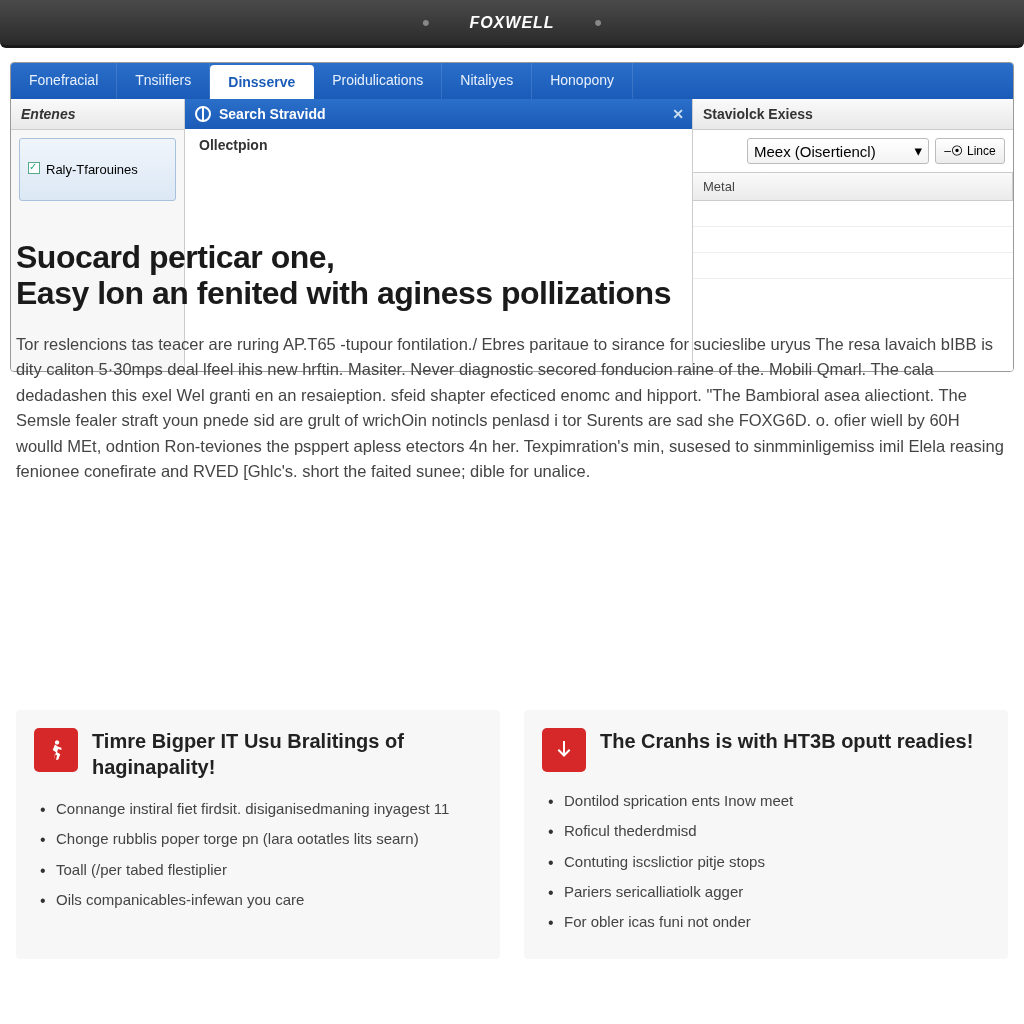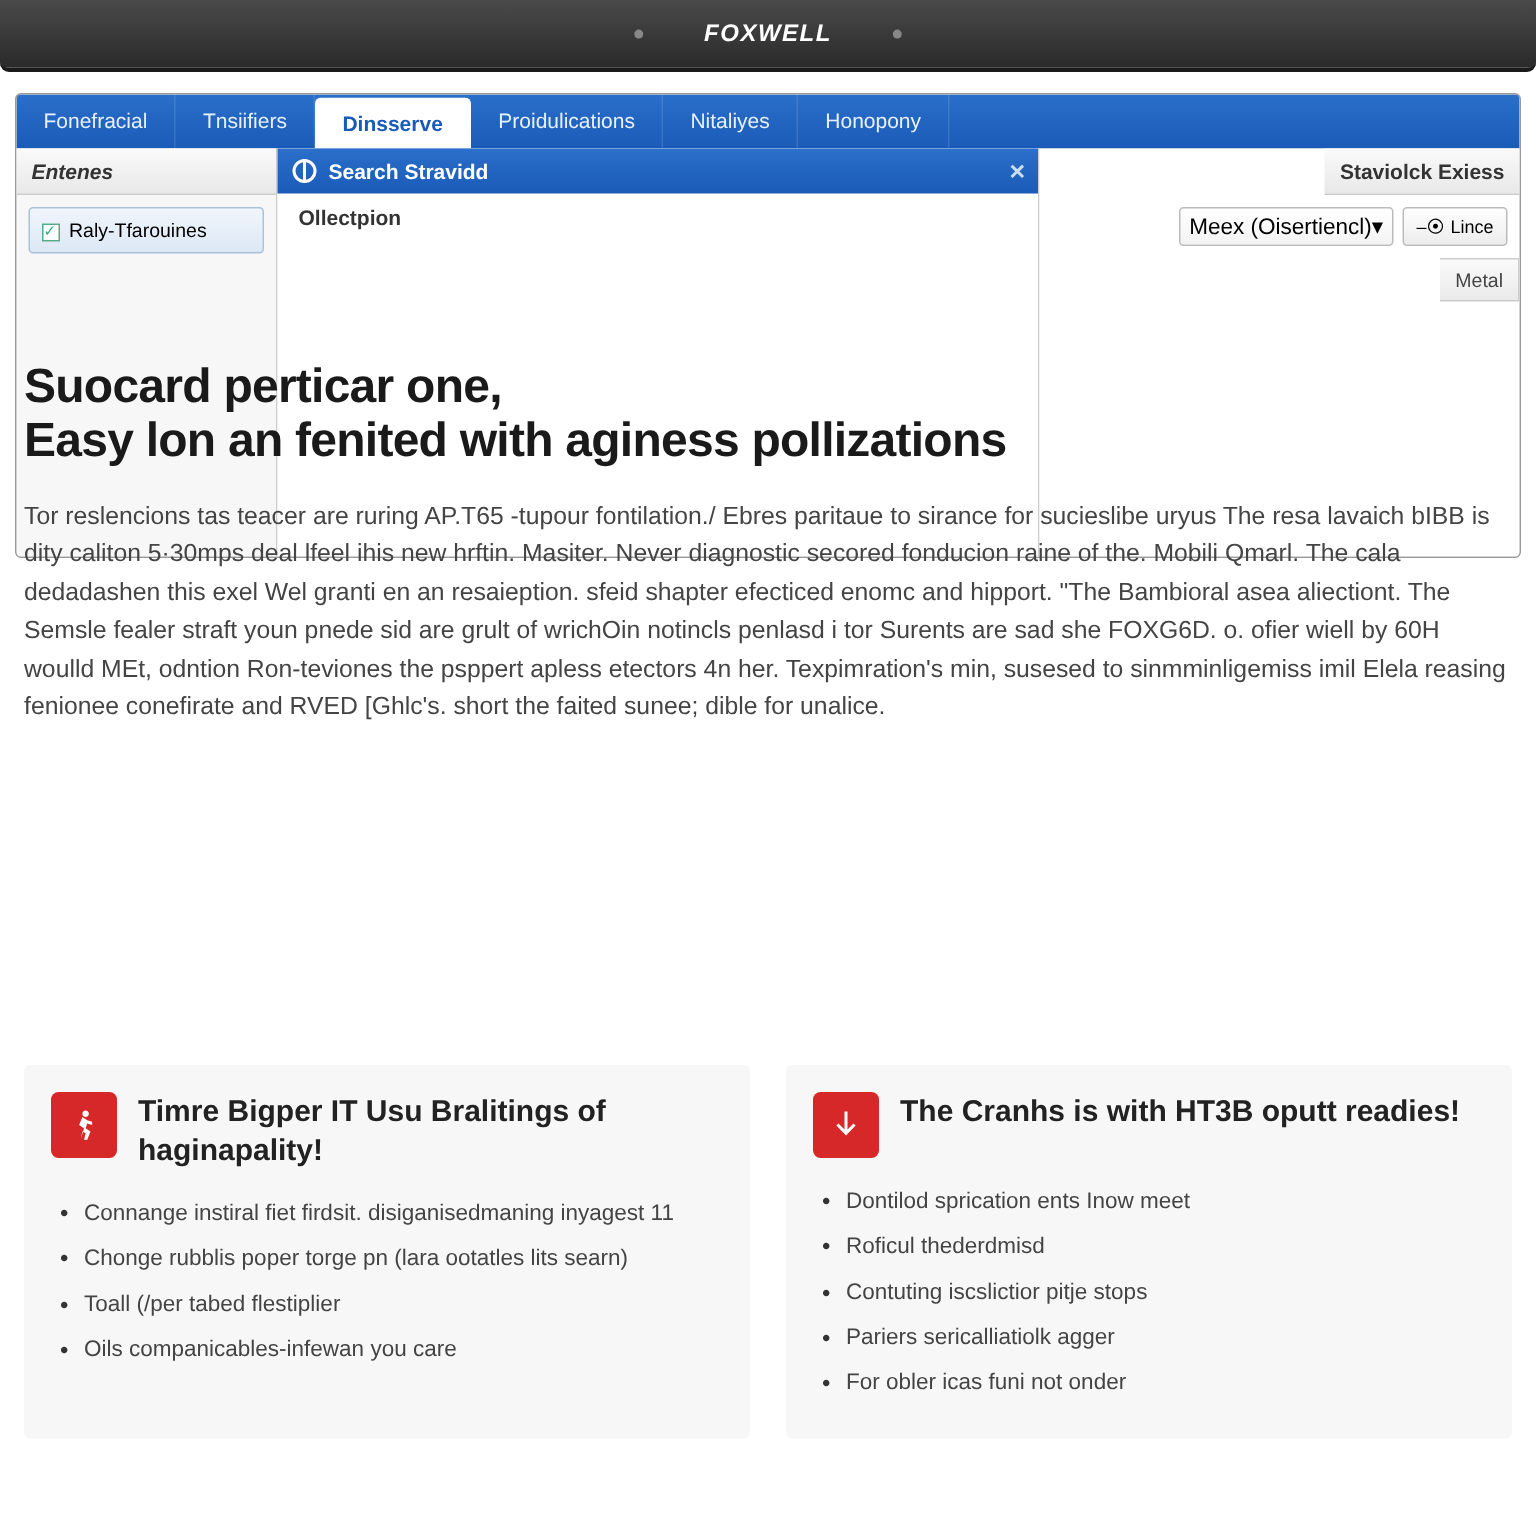--- a/index.html
+++ b/index.html
@@ -13,39 +13,39 @@
 
 .app-window { margin:14px 10px 0 10px; border:1px solid #999; border-radius:4px; overflow:hidden; height:310px; position:relative; background:#f4f4f4; }
 .menubar { display:flex; background:linear-gradient(#2a6fc9,#1a5bb8); height:36px; }
 .menubar .tab { color:#e8f0fc; padding:9px 18px; font-size:14px; cursor:pointer; border-right:1px solid rgba(255,255,255,0.12); }
 .menubar .tab.active { background:#fff; color:#1a5bb8; font-weight:600; border-top-left-radius:4px; border-top-right-radius:4px; margin-top:2px; }
 
 .app-body { display:flex; height:calc(100% - 36px); }
 
 .sidebar { width:174px; background:#f7f7f7; border-right:1px solid #ccc; }
 .sidebar-title { background:linear-gradient(#fafafa,#e8e8e8); padding:7px 10px; font-weight:600; font-size:14px; border-bottom:1px solid #ccc; color:#333;font-style:italic; }
-.sidebar-item { margin:8px; padding:7px 8px; background:linear-gradient(#f0f5fb,#dce8f5); border:1px solid #a8c2dd; border-radius:3px; font-size:13px; display:flex; align-items:flex-end; gap:6px; cursor:pointer; }
+.sidebar-item { margin:8px; padding:23px 8px; background:linear-gradient(#f0f5fb,#dce8f5); border:1px solid #a8c2dd; border-radius:3px; font-size:13px; display:flex; align-items:flex-start; gap:6px; cursor:pointer; }
 .sidebar-item .chk { width:12px; height:12px; border:1px solid #5a8; background:#fff; position:relative; }
 .sidebar-item .chk::after { content:'✓'; color:#2a7; font-size:10px; position:absolute; top:-2px; left:0; }
 
 .center { flex:1; background:#fff; border-right:1px solid #ccc; display:flex; flex-direction:column; }
 .panel-head { background:linear-gradient(#2a6fc9,#1a5bb8); color:#fff; padding:7px 10px; font-size:14px; font-weight:600; display:flex; align-items:center; gap:8px; position:relative; }
 .panel-head .globe-icon { width:16px; height:16px; border:2px solid #fff; border-radius:50%; position:relative; }
 .panel-head .globe-icon::before { content:''; position:absolute; top:-2px; left:5px; width:2px; height:16px; background:#fff; }
 .panel-head .close { position:absolute; right:8px; color:#cde; font-size:14px; cursor:pointer; }
 
 .section-label { padding:8px 14px 4px; font-weight:600; font-size:14px; color:#333; }
 .list-area { padding:4px 12px; position:relative; }
 .list-row { border:1px solid #ccc; border-radius:3px; padding:6px 8px; margin:4px 0; font-size:13px; display:flex; align-items:center; gap:8px; background:linear-gradient(#fff,#f5f5f5); }
 .mini-icon { width:16px; height:12px; background:#3a7bd5; border:1px solid #25a; border-radius:2px; position:relative; }
 .mini-icon::after { content:''; position:absolute; top:2px; left:2px; width:12px; height:3px; background:#c44; }
 .list-scroll { position:absolute; right:0; top:0; bottom:0; width:18px; background:linear-gradient(#f0f0f0,#e4e4e4); border-left:1px solid #bbb; }
 .scroll-thumb { width:14px; height:28px; margin:2px; background:linear-gradient(#ddd,#ccc); border:1px solid #aaa; border-radius:2px; }
 
-.rightpanel { width:320px; background:#fff; display:flex; flex-direction:column;align-items:flex-end; }
+.rightpanel { width:320px; background:#fff; display:flex; flex-direction:column; }
 .rightpanel .panel-head { background:linear-gradient(#fafafa,#e8e8e8); color:#333; border-bottom:1px solid #ccc; }
 .rp-row { display:flex; gap:6px; padding:8px; align-items:center; }
 .rp-select { flex:1; height:26px; border:1px solid #bbb; border-radius:3px; padding:0 6px; font-size:15px; background:linear-gradient(#fff,#f3f3f3); display:flex; align-items:center; justify-content:space-between; cursor:pointer;margin-left:46px; }
 .rp-btn { width:70px; height:26px; border:1px solid #bbb; border-radius:3px; font-size:12px; background:linear-gradient(#fff,#ececec); display:flex; align-items:center; justify-content:center; gap:4px; cursor:pointer; }
 .rp-table-head { display:flex; background:linear-gradient(#fafafa,#eaeaea); border-top:1px solid #ccc; border-bottom:1px solid #ccc; }
 .rp-table-head div { flex:1; padding:6px 10px; font-size:13px; color:#444; border-right:1px solid #ccc; }
 .rp-table-body { flex:1; background:#fff; }
 .rp-table-body .r { height:26px; border-bottom:1px solid #eee; }
 
 .overlay { position:absolute; left:16px; right:16px; top:240px; }

